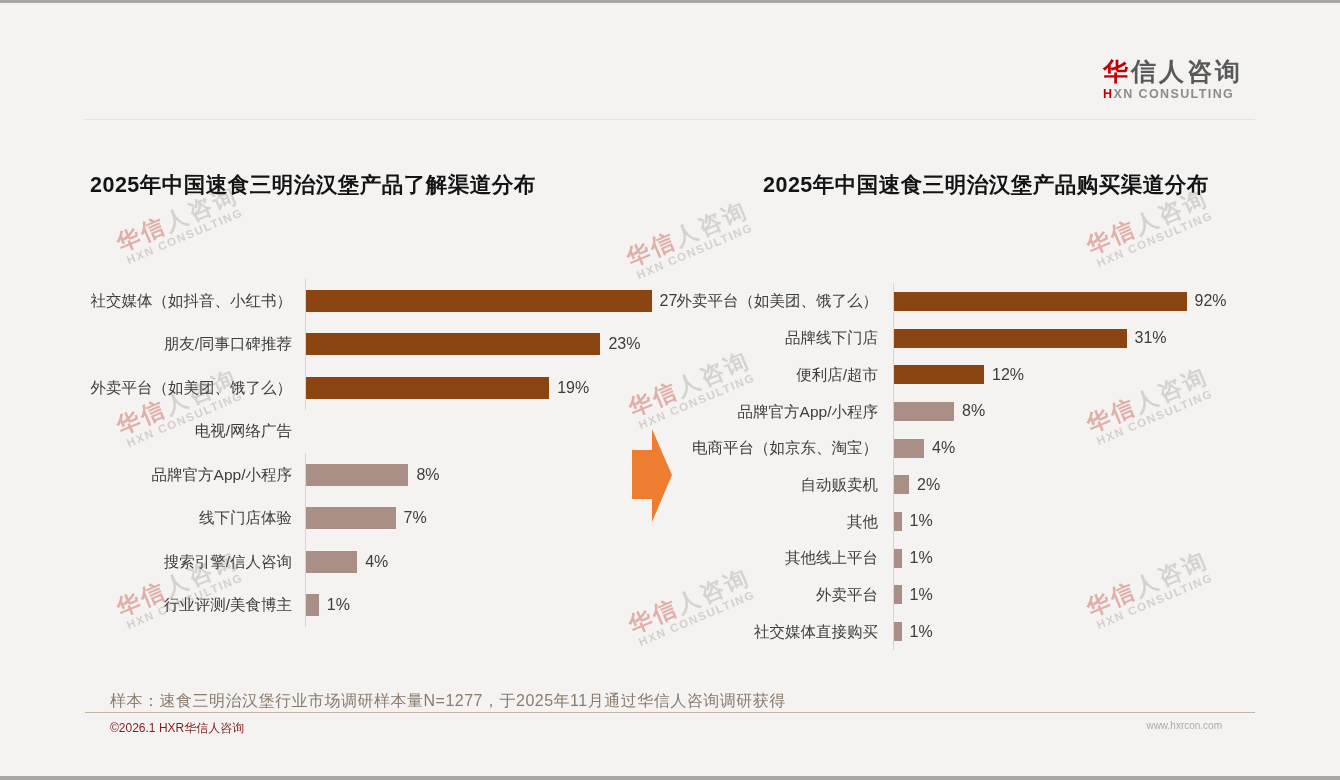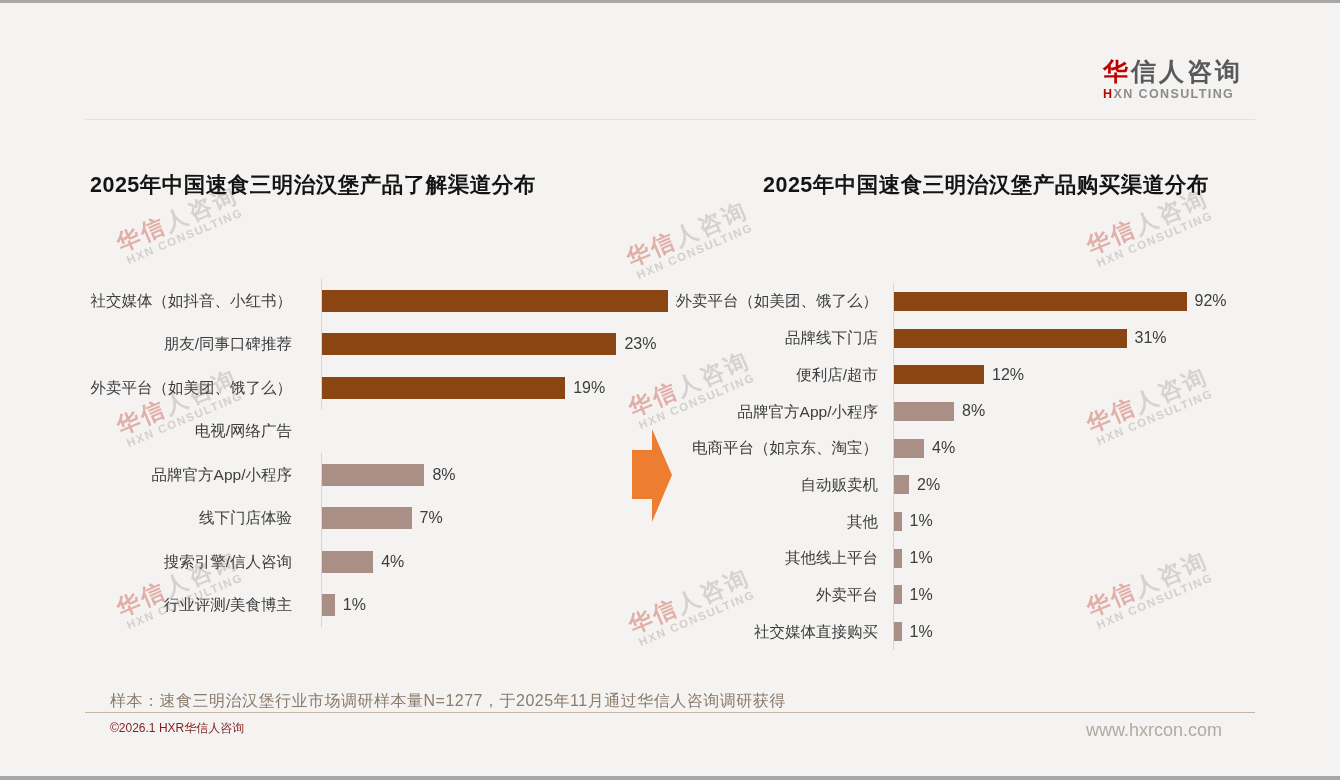--- a/index.html
+++ b/index.html
@@ -44,40 +44,40 @@
   .chart{position:absolute;}
   #chart-0{left:80px;top:279px;width:560px;}
   #chart-1{left:663px;top:283px;width:590px;}
   .crow{display:flex;align-items:center;}
   #chart-0 .crow{height:43.5px;}
   #chart-1 .crow{height:36.7px;}
   .clabel{
     text-align:right;font-size:15.5px;color:#3d3d3d;line-height:1.15;
     display:flex;justify-content:flex-end;align-items:center;flex:none;
   }
-  #chart-0 .clabel{width:212px;margin-right:29px;}
+  #chart-0 .clabel{width:212px;margin-right:13px;}
   #chart-1 .clabel{width:215px;margin-right:15px;}
   #chart-1 .clabel .lbl-txt{background:#f4f3f1;padding:1px 0;}
   .cbars{
     display:flex;align-items:center;flex:1;height:100%;
     border-left:1px solid #d8d6d3;
   }
   .cbar{flex:none;}
   #chart-0 .cbar{height:22px;}
   #chart-1 .cbar{height:19px;}
   .cval{margin-left:8px;font-size:16px;color:#3d3d3d;flex:none;}
 
   
   .arrow-svg{position:absolute;left:632px;top:429px;}
 
   
   .note{position:absolute;left:110px;top:691px;font-size:16px;color:#8a7b6b;letter-spacing:0.5px;}
   .footer-rule{position:absolute;left:85px;right:85px;top:712px;height:1px;background:#c7b5a3;}
   .copyright{position:absolute;left:110px;top:720px;font-size:12px;color:#7f1d1d;}
-  .website{position:absolute;right:118px;top:720px;font-size:18px;color:#b3aaa1;}
+  .website{position:absolute;right:118px;top:720px;font-size:10px;color:#b3aaa1;}
 </style>
 </head>
 <body>
 
 <div class="edge-top"></div>
 <div class="edge-bottom"></div>
 
 <div id="wm-layer">
     <div class="wm" style="left: 180px; top: 225px;">
       <div class="l1"><span class="red">华信</span>人咨询</div>

